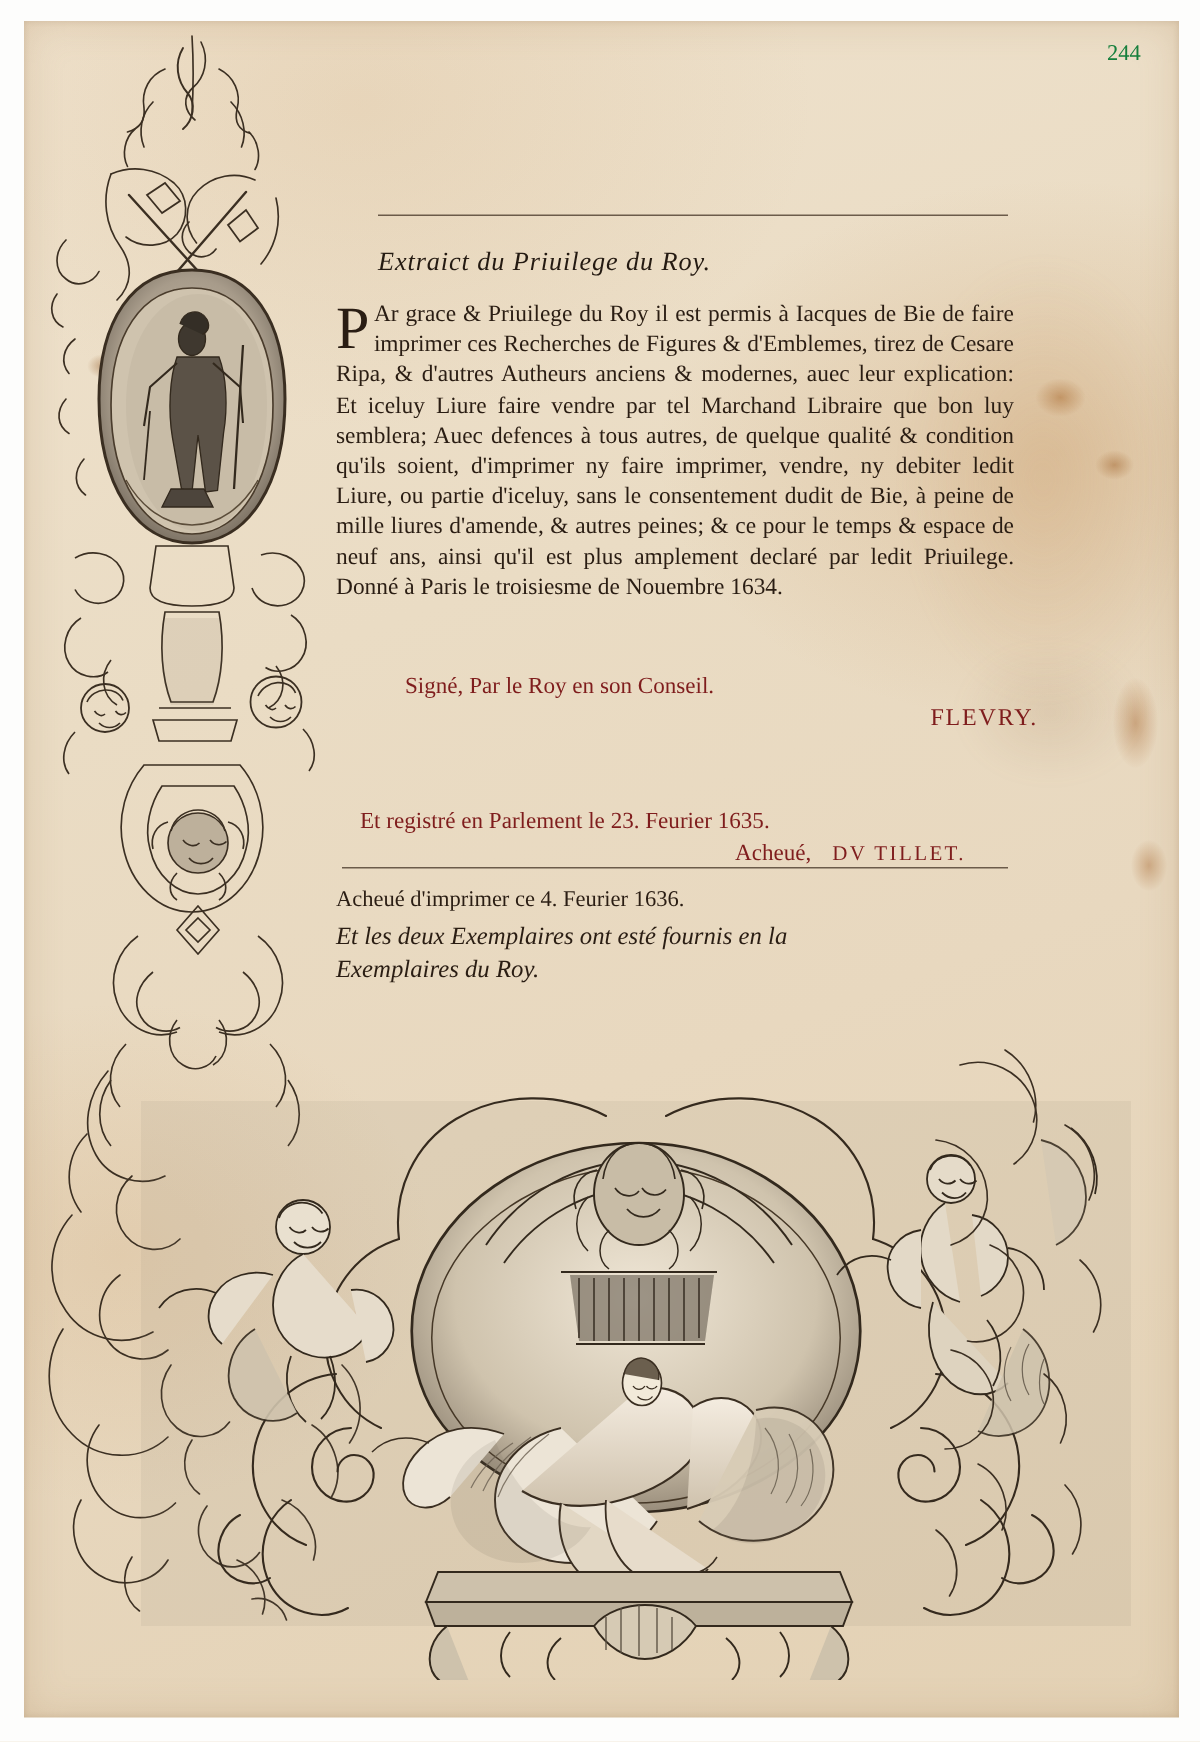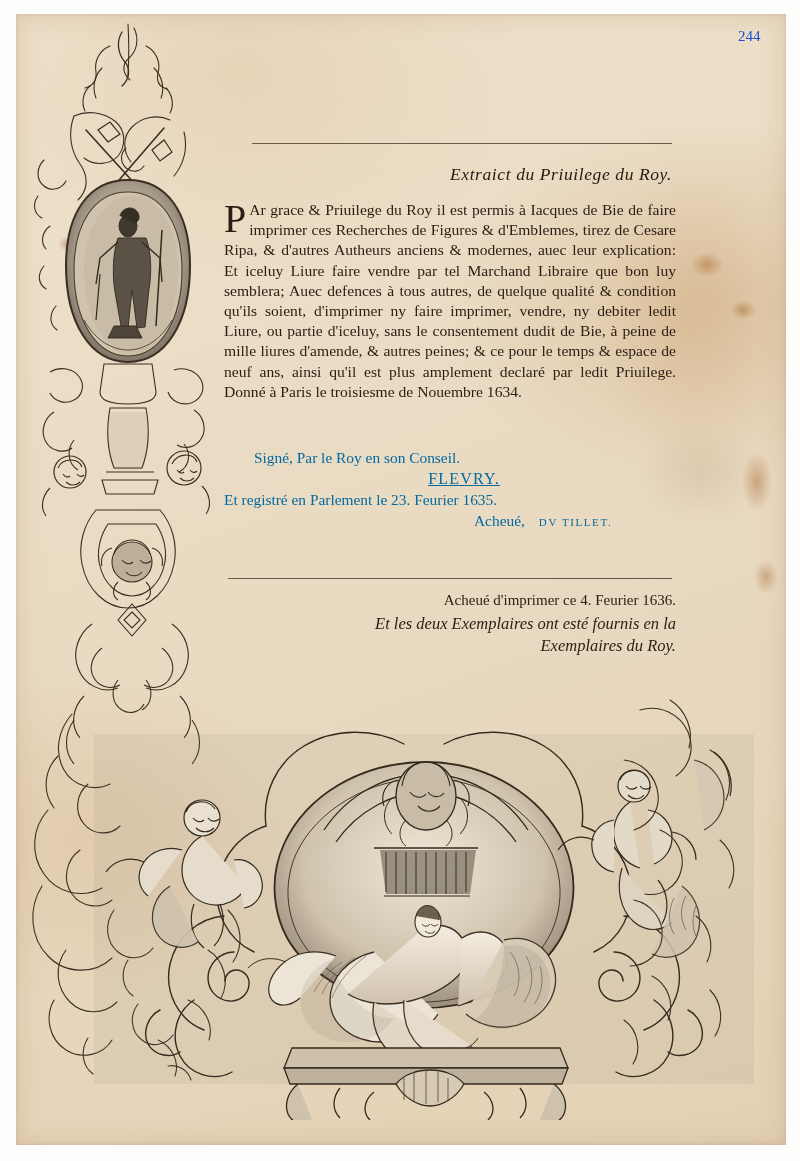--- a/index.html
+++ b/index.html
@@ -61,21 +61,21 @@
     opacity: 0.72;
     margin: 0;
   }
   #rule-top { position: absolute; left: 252px; top: 143px; width: 420px; }
   #rule-mid { position: absolute; left: 228px; top: 578px; width: 444px; }
 
   .heading {
     font-family: "Liberation Serif", serif;
     font-style: italic;
     font-size: 17.5px;
-    text-align: right;
+    text-align: left;
     letter-spacing: 0.6px;
     color: #241a12;
     margin: 0;
   }
   #heading-privilege { position: absolute; left: 252px; top: 164px; width: 420px; }
 
   #body-para {
     position: absolute;
     left: 224px;
     top: 200px;
@@ -89,60 +89,60 @@
     float: left;
     font-size: 40px;
     line-height: 33px;
     padding: 0 3px 0 0;
     margin-top: 2px;
     font-family: "Liberation Serif", serif;
   }
 
   #sign-block {
     position: absolute;
-    left: 224px;
+    left: 240px;
     top: 447px;
     width: 452px;
     font-size: 15.4px;
     line-height: 21px;
-    color: #0369a1;
+    color: #7f1d1d;
   }
   .sig-line1 { padding-left: 30px; }
-  .sig-name  { text-align: center; letter-spacing: 1.2px; font-size: 16px; padding-left: 28px; text-decoration: underline; }
-  .sig-line3 { padding-left: 0px; }
+  .sig-name  { text-align: right; letter-spacing: 1.2px; font-size: 16px; padding-left: 28px; }
+  .sig-line3 { padding-left: 0px; margin-top: 48px; }
   .sig-line4 { padding-left: 250px; }
-  .sig-line4 .big { font-size: 11px; letter-spacing: 1.6px; padding-left: 14px; }
+  .sig-line4 .big { font-size: 14px; letter-spacing: 1.6px; padding-left: 14px; }
 
   #achev-block {
     position: absolute;
     left: 224px;
     top: 592px;
     width: 452px;
     color: #2a1d13;
-    text-align: right;
+    text-align: left;
   }
   #achev-line { font-size: 15px; }
   #achev-ital {
     font-style: italic;
     font-size: 16.5px;
     line-height: 22px;
     margin-top: 4px;
   }
 
   
   svg.art {
     position: absolute;
     pointer-events: none;
   }
   #folio {
     position: absolute;
     left: 738px;
     top: 28px;
     font-size: 15px;
-    color: #1d4ed8;
+    color: #15803d;
     font-family: "Liberation Serif", serif;
   }
   .wash {
     position: absolute;
     pointer-events: none;
     border-radius: 50%;
     filter: blur(6px);
   }
 </style>
 </head>

